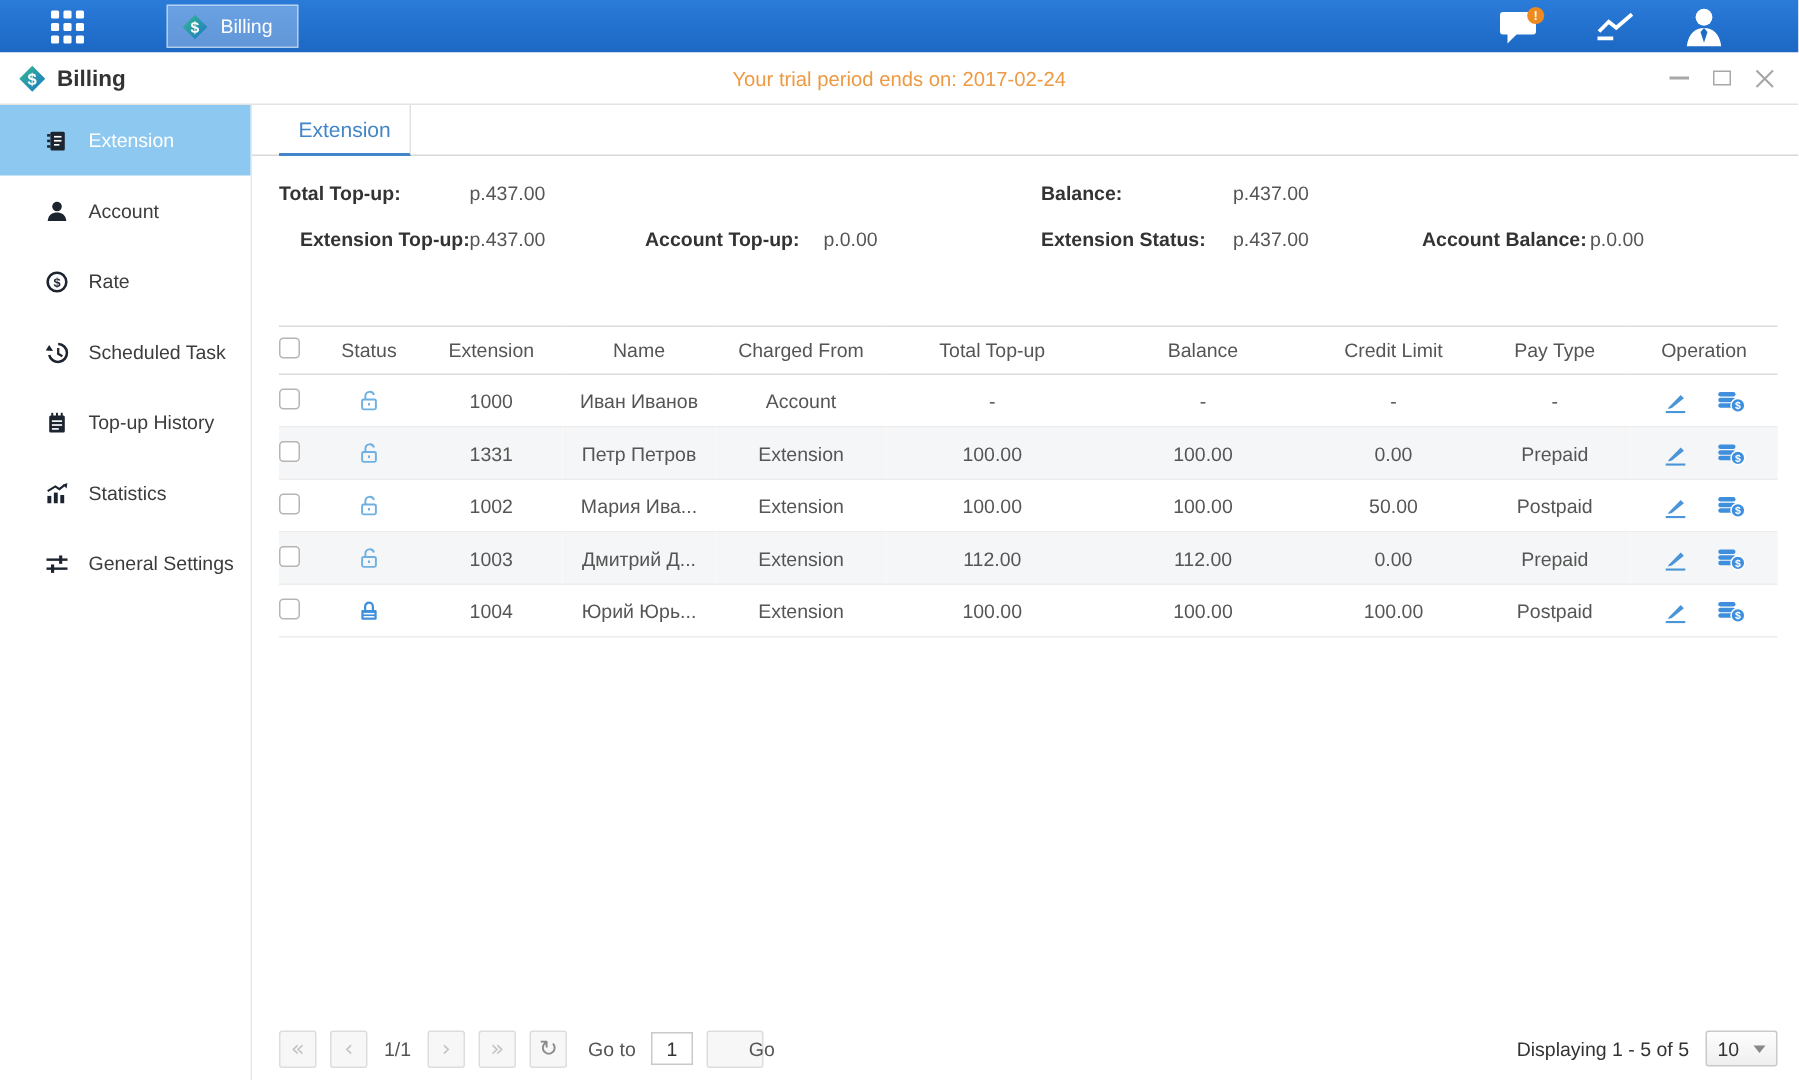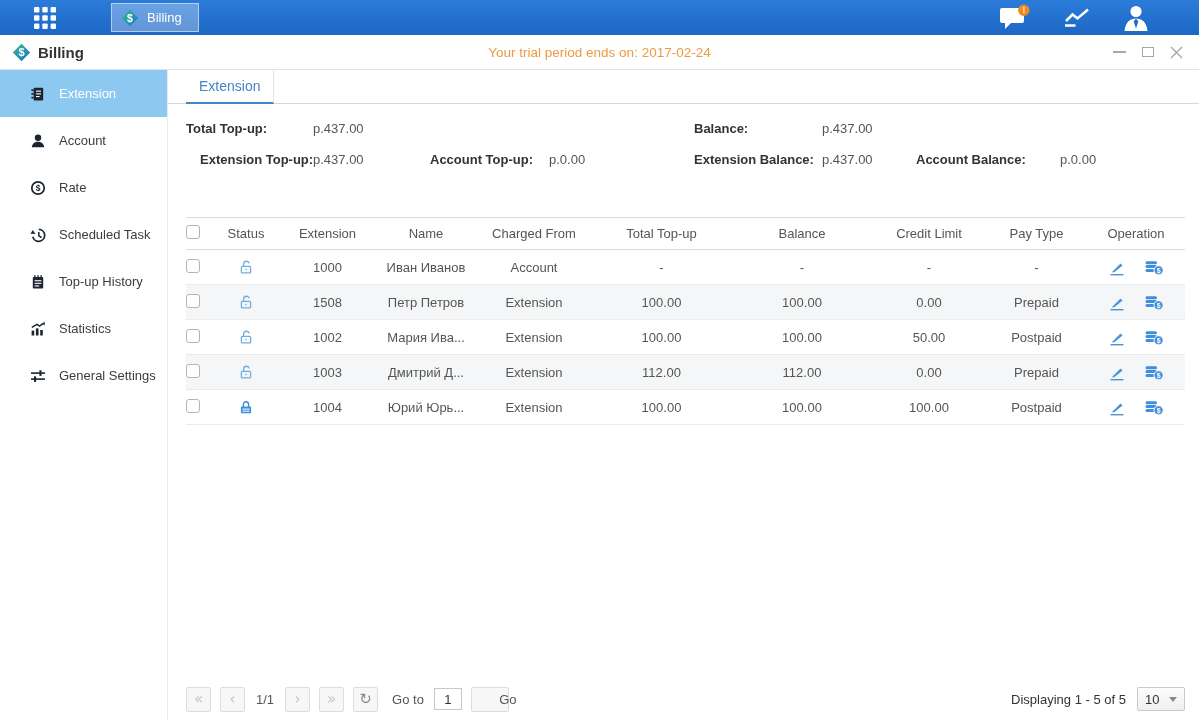--- a/index.html
+++ b/index.html
@@ -287,23 +287,23 @@
     <div class="summary">
       <span class="s-lbl r1" style="left:18px">Total Top-up:</span>
       <span class="s-val r1" style="left:145px">p.437.00</span>
       <span class="s-lbl r1" style="left:526px">Balance:</span>
       <span class="s-val r1" style="left:654px">p.437.00</span>
 
       <span class="s-lbl r2" style="left:32px">Extension Top-up:</span>
       <span class="s-val r2" style="left:145px">p.437.00</span>
       <span class="s-lbl r2" style="left:262px">Account Top-up:</span>
       <span class="s-val r2" style="left:381px">p.0.00</span>
-      <span class="s-lbl r2" style="left:526px">Extension Balance:</span>
+      <span class="s-lbl r2" style="left:526px">Extension Status:</span>
       <span class="s-val r2" style="left:654px">p.437.00</span>
-      <span class="s-lbl r2" style="left:748px">Account Balance:</span>
+      <span class="s-lbl r2" style="left:780px">Account Balance:</span>
       <span class="s-val r2" style="left:892px">p.0.00</span>
     </div>
 
 
     <table class="ext-table">
       <colgroup>
         <col style="width:26px">
           <col style="width:68px">
           <col style="width:95px">
           <col style="width:102px">
@@ -371,21 +371,21 @@
           <td class="cb-cell"><span class="cb"></span></td>
           <td class="status-cell"><span>
             <svg width="16" height="16" viewBox="0 0 16 16">
                   <g stroke="#6fb0e2" stroke-width="1.3" fill="none">
               <rect x="3.4" y="7.3" width="9.2" height="6.6" rx="1"></rect>
                     <path d="M5.6 7.3 V5 a2.9 2.9 0 0 1 5.7 -0.6"></path>
                     <line x1="8" y1="9.7" x2="8" y2="11.3"></line>
                   </g>
                 </svg>
               </span></td>
-          <td>1508</td>
+          <td>1331</td>
           <td>Петр Петров</td>
           <td>Extension</td>
           <td>100.00</td>
           <td>100.00</td>
           <td>0.00</td>
           <td>Prepaid</td>
           <td class="op-cell">
             <span>
                 <svg width="18" height="17" viewBox="0 0 18 17">
                   <path d="M4.5 12.5 L12.5 4.4 L14.6 6.5 L6.6 13 L4 13.6 Z" fill="#4a94d8"></path>

